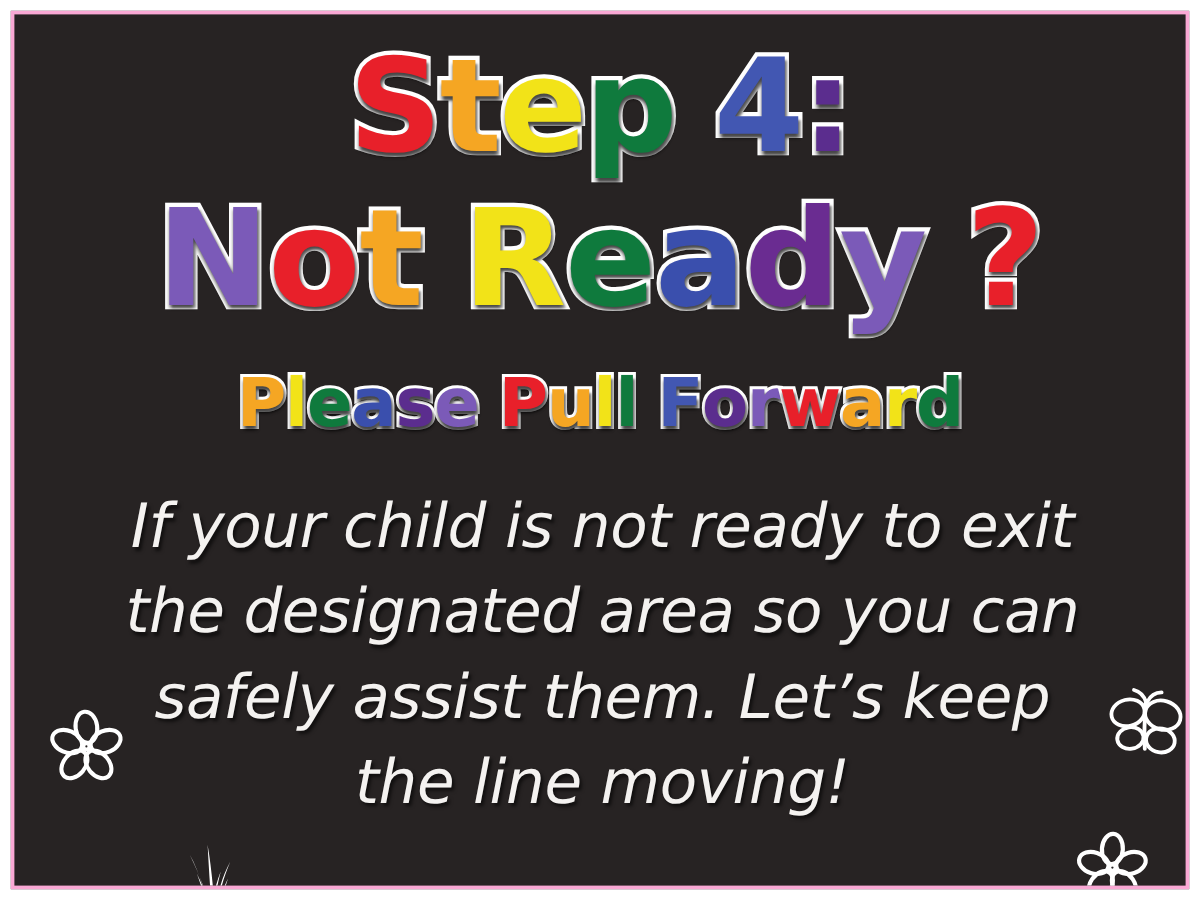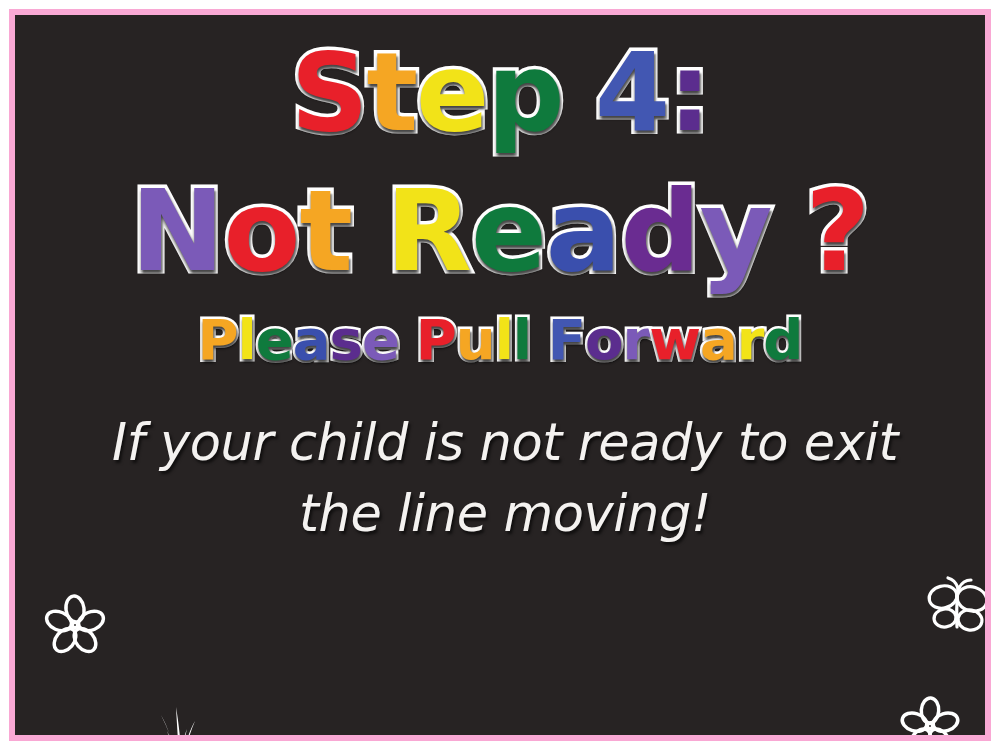--- a/index.html
+++ b/index.html
@@ -22,21 +22,21 @@
     background: #ffffff;
     padding: 9px;
   }
 
   #sign-inner {
     position: relative;
     width: 100%;
     height: 100%;
     box-sizing: border-box;
     background: #272323;
-    border: 6px solid #f9a8d4;
+    border: 3px solid #f9a8d4;
     overflow: hidden;
   }
 
   
   .headline {
     position: absolute;
     left: 0;
     width: 100%;
     text-align: center;
     white-space: nowrap;
@@ -49,21 +49,21 @@
     display: inline-block;
     -webkit-text-stroke: 6px #ffffff;
     paint-order: stroke fill;
     text-shadow:
        0 3px 3px rgba(0,0,0,0.55),
        2px 3px 2px rgba(0,0,0,0.4);
   }
 
   #line-step   { top: 24px;  font-size: 108px; letter-spacing: -2px; }
   #line-step span { -webkit-text-stroke-width: 7px; }
-  #line-ready  { top: 160px; font-size: 112px; letter-spacing: -1px; }
+  #line-ready  { top: 148px; font-size: 112px; letter-spacing: -1px; }
   #line-ready span { -webkit-text-stroke-width: 7px; }
   #line-pull   { top: 297px; font-size: 56px;  letter-spacing: -1px; }
   #line-pull span { -webkit-text-stroke-width: 5px; }
 
   .sp { display: inline-block; width: 0.30em; -webkit-text-stroke: 0 !important; text-shadow: none !important; }
 
   
   #body-copy {
     position: absolute;
     top: 392px;
@@ -95,20 +95,22 @@
   <div id="sign-inner">
 
     <div class="headline" id="line-step"><span style="color: rgb(232, 32, 42);">S</span><span style="color: rgb(245, 166, 35);">t</span><span style="color: rgb(242, 227, 24);">e</span><span style="color: rgb(15, 122, 61);">p</span><span class="sp">&nbsp;</span><span style="color: rgb(66, 87, 178);">4</span><span style="color: rgb(91, 45, 142);">:</span></div>
 
     <div class="headline" id="line-ready"><span style="color: rgb(123, 90, 184);">N</span><span style="color: rgb(232, 32, 42);">o</span><span style="color: rgb(245, 166, 35);">t</span><span class="sp">&nbsp;</span><span style="color: rgb(242, 227, 24);">R</span><span style="color: rgb(15, 122, 61);">e</span><span style="color: rgb(58, 79, 173);">a</span><span style="color: rgb(106, 44, 145);">d</span><span style="color: rgb(123, 90, 184);">y</span><span class="sp">&nbsp;</span><span style="color: rgb(232, 32, 42);">?</span></div>
 
     <div class="headline" id="line-pull"><span style="color: rgb(245, 166, 35);">P</span><span style="color: rgb(242, 227, 24);">l</span><span style="color: rgb(15, 122, 61);">e</span><span style="color: rgb(58, 79, 173);">a</span><span style="color: rgb(91, 45, 142);">s</span><span style="color: rgb(123, 90, 184);">e</span><span class="sp">&nbsp;</span><span style="color: rgb(232, 32, 42);">P</span><span style="color: rgb(245, 166, 35);">u</span><span style="color: rgb(242, 227, 24);">l</span><span style="color: rgb(15, 122, 61);">l</span><span class="sp">&nbsp;</span><span style="color: rgb(66, 87, 178);">F</span><span style="color: rgb(91, 45, 142);">o</span><span style="color: rgb(123, 90, 184);">r</span><span style="color: rgb(232, 32, 42);">w</span><span style="color: rgb(245, 166, 35);">a</span><span style="color: rgb(242, 227, 24);">r</span><span style="color: rgb(15, 122, 61);">d</span></div>
 
     <div id="body-copy">
         <span class="bline">If your child is not ready to exit</span>
+        <span class="bline">the designated area so you can</span>
+        <span class="bline">safely assist them. Let’s keep</span>
         <span class="bline">the line moving!</span>
       </div>
 
     <div class="deco" id="flower-left">
       <svg width="64" height="64" viewBox="0 0 64 64" aria-hidden="true">
         <g fill="none" stroke="#ffffff" stroke-width="3.4" stroke-linecap="round">
           <ellipse cx="32" cy="16" rx="9" ry="13" transform="rotate(-8 32 16)"></ellipse>
           <ellipse cx="48" cy="28" rx="9" ry="13" transform="rotate(66 48 28)"></ellipse>
           <ellipse cx="42" cy="47" rx="9" ry="13" transform="rotate(140 42 47)"></ellipse>
           <ellipse cx="22" cy="47" rx="9" ry="13" transform="rotate(-140 22 47)"></ellipse>

